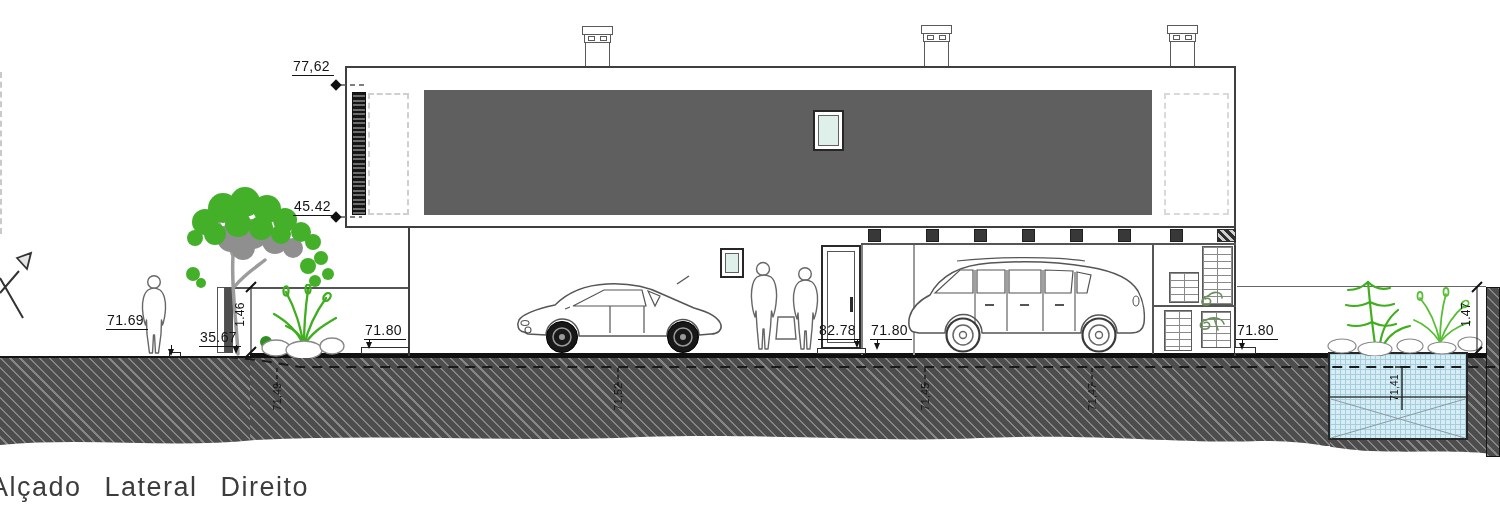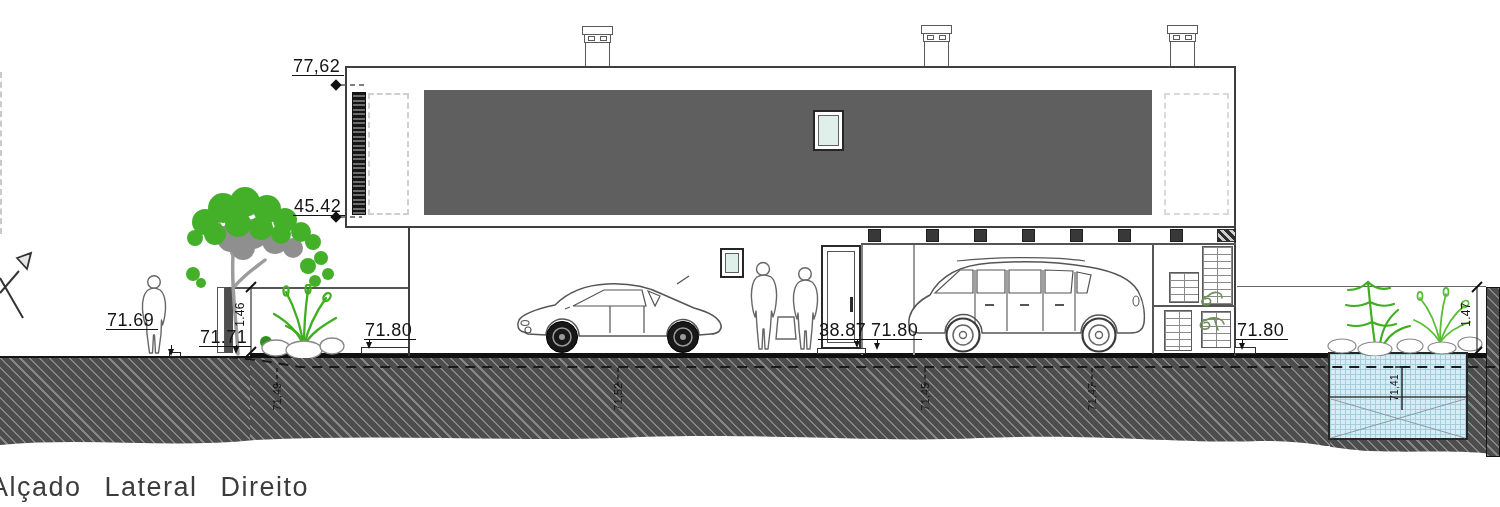--- a/index.html
+++ b/index.html
@@ -20,21 +20,21 @@
   .bld{z-index:10;}
   .brick{background-color:#fff;
          background-image:repeating-linear-gradient(#8a8a8a 0 1px,transparent 1px 7px),
                           repeating-linear-gradient(90deg,#8a8a8a 0 1px,transparent 1px 14px);
          border:1px solid #5a5a5a;z-index:11;}
   .win{border:2.5px solid #262626;background:#fff;padding:3px;z-index:12;}
   .win .glass{width:100%;height:100%;border:1.2px solid #5f5f5f;background:#dff0ea;}
   .chim{border:1.5px solid #5a5a5a;background:#fff;z-index:9;}
   .beam{top:229px;width:13px;height:13px;background:#383838;border:1px solid #1f1f1f;z-index:12;}
   
-  .lvl{position:absolute;font-weight:300;font-size:18px;color:#141414;letter-spacing:.4px;
+  .lvl{position:absolute;font-weight:300;font-size:14px;color:#141414;letter-spacing:.4px;
        border-bottom:1.3px solid #141414;padding:0 4px 1px 1px;z-index:40;line-height:15px;}
   .vlbl{position:absolute;width:40px;text-align:center;transform:rotate(-90deg);
         font-weight:300;font-size:10.5px;color:#141414;letter-spacing:.3px;z-index:40;line-height:11px;}
   .darr{position:absolute;width:1.4px;background:#141414;z-index:40;}
   .darr::after{content:"";position:absolute;bottom:-7px;left:-3.1px;border-left:3.8px solid transparent;
         border-right:3.8px solid transparent;border-top:7.5px solid #141414;}
   .diam{position:absolute;width:8px;height:8px;background:#101010;transform:rotate(45deg);z-index:40;}
   #title{position:absolute;left:-10px;top:472px;font-size:27px;font-weight:300;color:#3c3c3c;
          letter-spacing:1.5px;word-spacing:14px;z-index:40;}
   svg{display:block;}
@@ -300,26 +300,26 @@
 
   <svg class="abs art" style="left:0;top:244px;" width="40" height="80" viewBox="0 0 40 80">
     <path d="M19 27 L0 49 M0 34 L23 74" stroke="#333" stroke-width="2" fill="none"></path>
     <polygon points="17,14 31,9 27,25" fill="#e6e6e6" stroke="#333" stroke-width="1.8"></polygon>
   </svg>
 
   <div class="lvl" style="left:292px;top:59px;">77,62</div>
   <div class="lvl" style="left:293px;top:199px;">45.42</div>
   <div class="lvl" style="left:106px;top:313px;">71.69</div>
   <div class="darr" style="left:171px;top:345px;height:4px;"></div>
-  <div class="lvl" style="left:199px;top:330px;">71.71</div>
+  <div class="lvl" style="left:199px;top:330px;">35.67</div>
   <div class="darr" style="left:236px;top:345px;height:2px;"></div>
   <div class="vlbl" style="left:220px;top:309px;font-size:12px;">1.46</div>
   <div class="lvl" style="left:364px;top:323px;">71.80</div>
   <div class="darr" style="left:369px;top:339px;height:3px;"></div>
-  <div class="lvl" style="left:818px;top:323px;">38.87</div>
+  <div class="lvl" style="left:818px;top:323px;">82.78</div>
   <div class="darr" style="left:857px;top:339px;height:2px;"></div>
   <div class="lvl" style="left:870px;top:323px;">71.80</div>
   <div class="darr" style="left:877px;top:339px;height:4px;"></div>
   <div class="lvl" style="left:1236px;top:323px;">71.80</div>
   <div class="darr" style="left:1242px;top:339px;height:4px;"></div>
   <div class="vlbl" style="left:1446px;top:309px;font-size:12px;">1.47</div>
 
   <div class="vlbl" style="left:257px;top:391px;">71,49</div>
   <div class="vlbl" style="left:598px;top:391px;">71,52</div>
   <div class="vlbl" style="left:905px;top:391px;">71,45</div>

